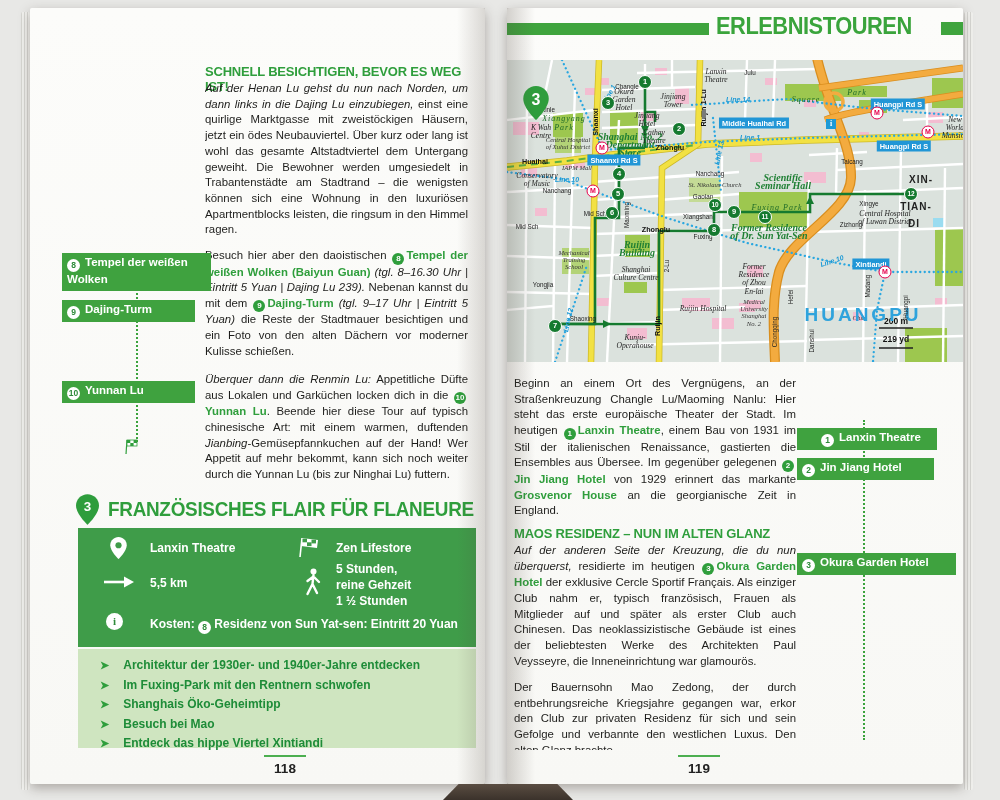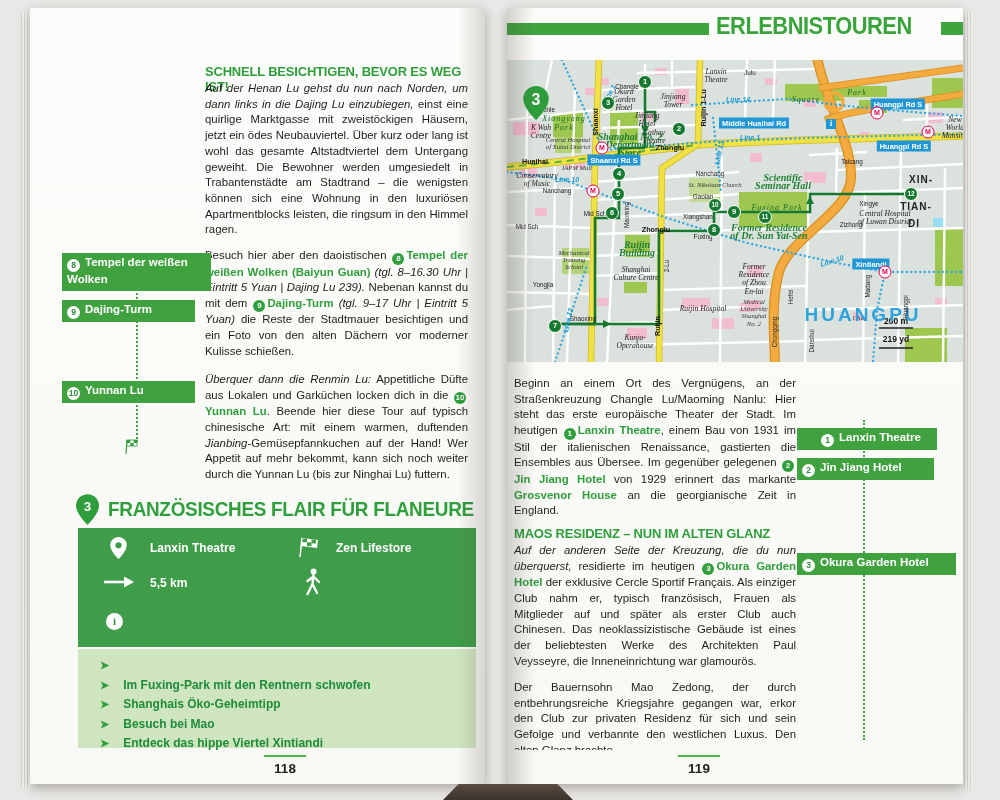--- a/index.html
+++ b/index.html
@@ -131,28 +131,37 @@
       <svg style="position:absolute;left:26px;top:48px;" width="30" height="12" viewBox="0 0 30 12">
           <line x1="0" y1="6" x2="22" y2="6" stroke="#fff" stroke-width="2.6"></line>
           <polygon points="20,0.5 30,6 20,11.5" fill="#fff"></polygon>
         </svg>
       <div class="lbl" style="left:72px;top:48px;">5,5 km</div>
 
       <svg style="position:absolute;left:226px;top:40px;" width="18" height="30" viewBox="0 0 18 30">
           <circle cx="9.5" cy="3.5" r="3" fill="#fff"></circle>
           <path d="M9.5 7 L8.5 16 L3.5 26 M8.5 16 L13 25 M9.5 8.5 L3.5 13 M9.5 8.5 L15 14" stroke="#fff" stroke-width="2.4" fill="none" stroke-linecap="round"></path>
         </svg>
+      <div id="durlines" style="position:absolute;left:258px;top:33px;font-size:12px;font-weight:bold;line-height:16px;">
+          <div>5 Stunden,</div>
+          <div>reine Gehzeit</div>
+          <div>1 ½ Stunden</div>
+        </div>
 
       <div style="position:absolute;left:28px;top:85px;width:17px;height:17px;border-radius:50%;background:#fff;color:#2e8b3a;font-weight:bold;font-size:11px;text-align:center;line-height:17px;font-family:'Liberation Serif',serif;">i</div>
+      <div class="lbl" style="left:72px;top:89px;">
+        <span>Kosten: </span><span class="wnum" style="display:inline-block;width:13px;height:13px;border-radius:50%;background:#fff;color:#2e8b3a;font-size:8.5px;line-height:13px;text-align:center;vertical-align:-2px;">8</span><span> Residenz von Sun Yat-sen: Eintritt 20 Yuan</span>
+      </div>
     </div>
 
     <div class="hlbox" style="left:48px;top:641px;width:398px;height:99px;padding-top:1px;box-sizing:border-box;">
       <div id="hlist" style="margin-top:6px;">
           <div class="hl-item">
             <span class="mk">➤</span>
+            <span>Architektur der 1930er- und 1940er-Jahre entdecken</span>
           </div>
           <div class="hl-item">
             <span class="mk">➤</span>
             <span>Im Fuxing-Park mit den Rentnern schwofen</span>
           </div>
           <div class="hl-item">
             <span class="mk">➤</span>
             <span>Shanghais Öko-Geheimtipp</span>
           </div>
           <div class="hl-item">

